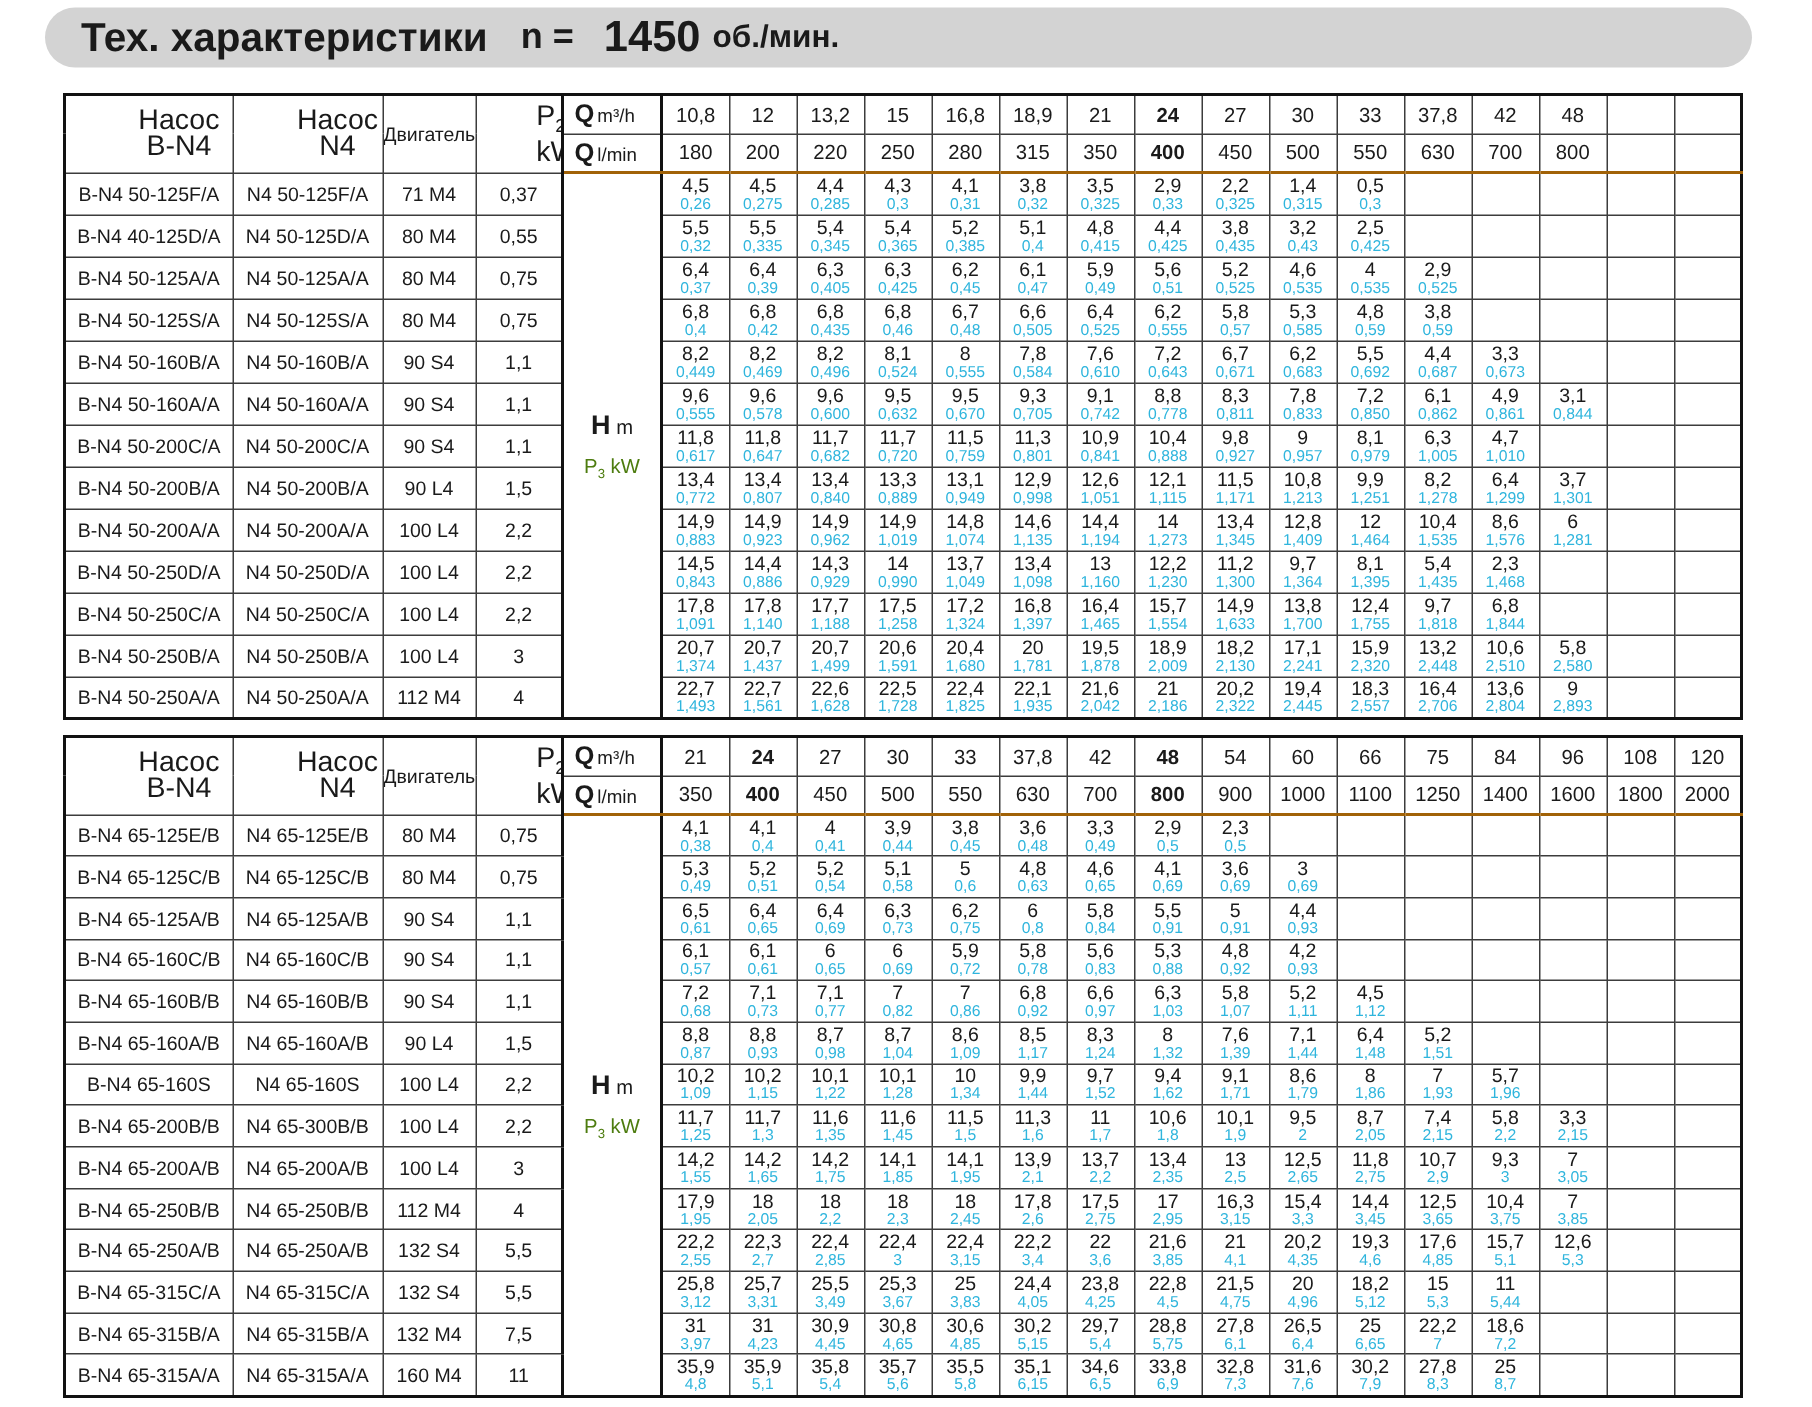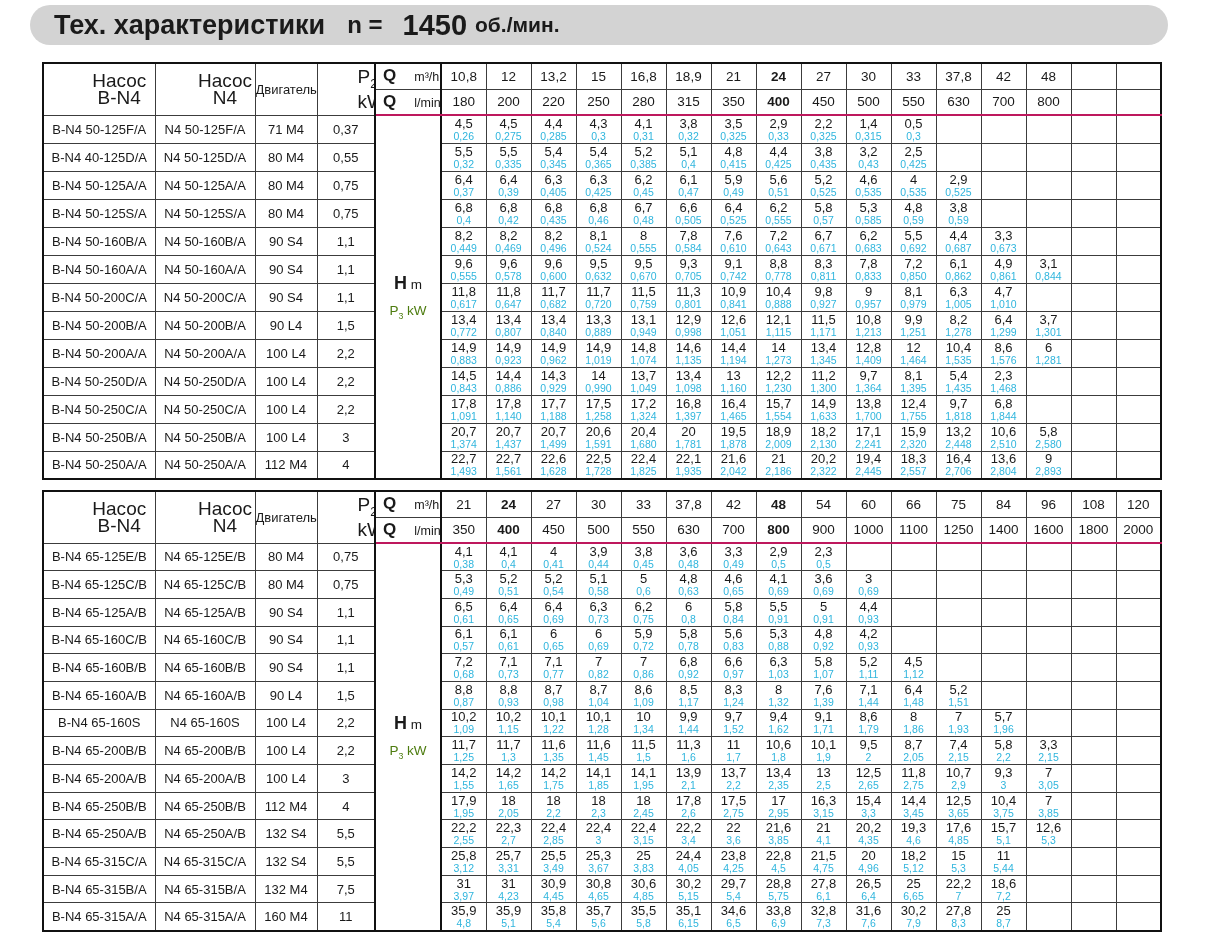--- a/index.html
+++ b/index.html
@@ -9,28 +9,28 @@
   .title-bar .t2{font-weight:bold;font-size:24px;margin-left:22px;}
   .title-bar .t3{font-weight:bold;font-size:29px;margin-left:20px;}
   .title-bar .t4{font-weight:bold;font-size:21px;margin-left:8px;}
   table.spec{position:absolute;left:42px;border-collapse:collapse;table-layout:fixed;width:1120px;background:#fff;border:2px solid #111;}
   #t1{top:62px;}
   #t2{top:490px;}
   th,td{border:1px solid #3c3c3c;padding:0;text-align:center;vertical-align:middle;font-weight:normal;overflow:hidden;}
   thead tr{height:26px;}
   #t1 tbody tr{height:28px;}
   #t2 tbody tr{height:27.7px;}
-  thead tr.last th{border-bottom:2px solid #be185d;}
+  thead tr.last th{border-bottom:2px solid #a16207;}
   .name{font-size:13.5px;}
   .hdr-two{line-height:17px;font-size:19px;padding-left:40px;}
   .p2r{border-right:2px solid #111 !important;}
   .qr{border-right:2px solid #111 !important;}
   .qlabel{text-align:left;padding-left:7px !important;}
   .qlabel .q{font-weight:bold;font-size:17px;}
-  .qlabel .qunit{font-size:12.5px;margin-left:18px;}
+  .qlabel .qunit{font-size:12.5px;margin-left:2px;}
   .qv{font-size:13.5px;}
   .qv.bold{font-weight:bold;}
   td.cell .hv{font-size:13px;line-height:13px;color:#1a1a1a;}
   td.cell .pv{font-size:10.5px;line-height:11px;color:#2fb5dd;margin-top:1px;}
   td.legend{border-right:2px solid #111 !important;vertical-align:middle;}
   td.legend .hm{font-size:13.5px;}
   td.legend .hm b{font-size:18px;font-weight:bold;}
   td.legend .p3{color:#4d7c0f;font-size:13.5px;margin-top:9px;}
   sub{font-size:0.65em;}
   .nm{font-size:13px;}
@@ -1618,21 +1618,21 @@
           <div class="hv"></div>
           <div class="pv"></div>
         </td>
         <td class="cell">
           <div class="hv"></div>
           <div class="pv"></div>
         </td>
       </tr>
       <tr>
         <td class="nm">B-N4 65-200B/B</td>
-        <td class="nm">N4 65-200B/B</td>
+        <td class="nm">N4 65-300B/B</td>
         <td class="nm">100 L4</td>
         <td class="nm p2r">2,2</td>
         <td class="cell">
           <div class="hv">11,7</div>
           <div class="pv">1,25</div>
         </td>
         <td class="cell">
           <div class="hv">11,7</div>
           <div class="pv">1,3</div>
         </td>

